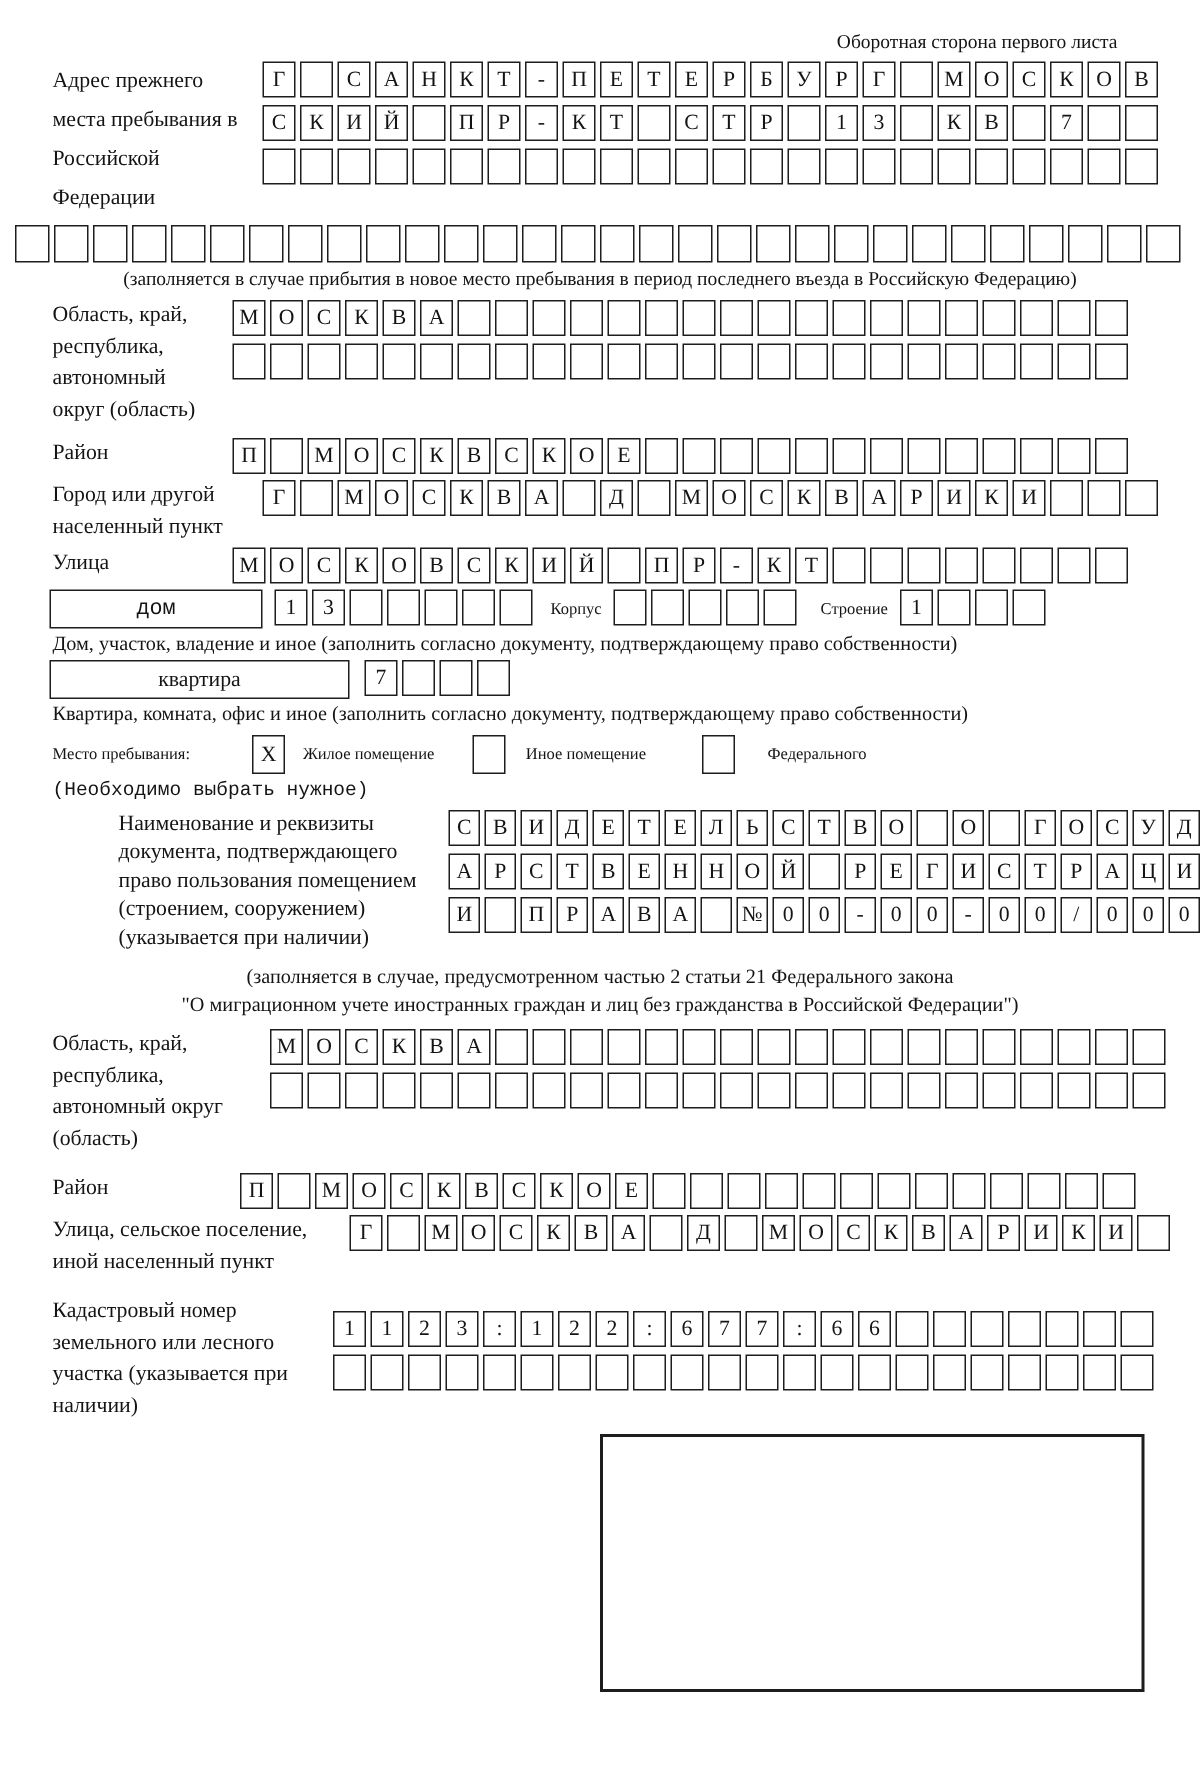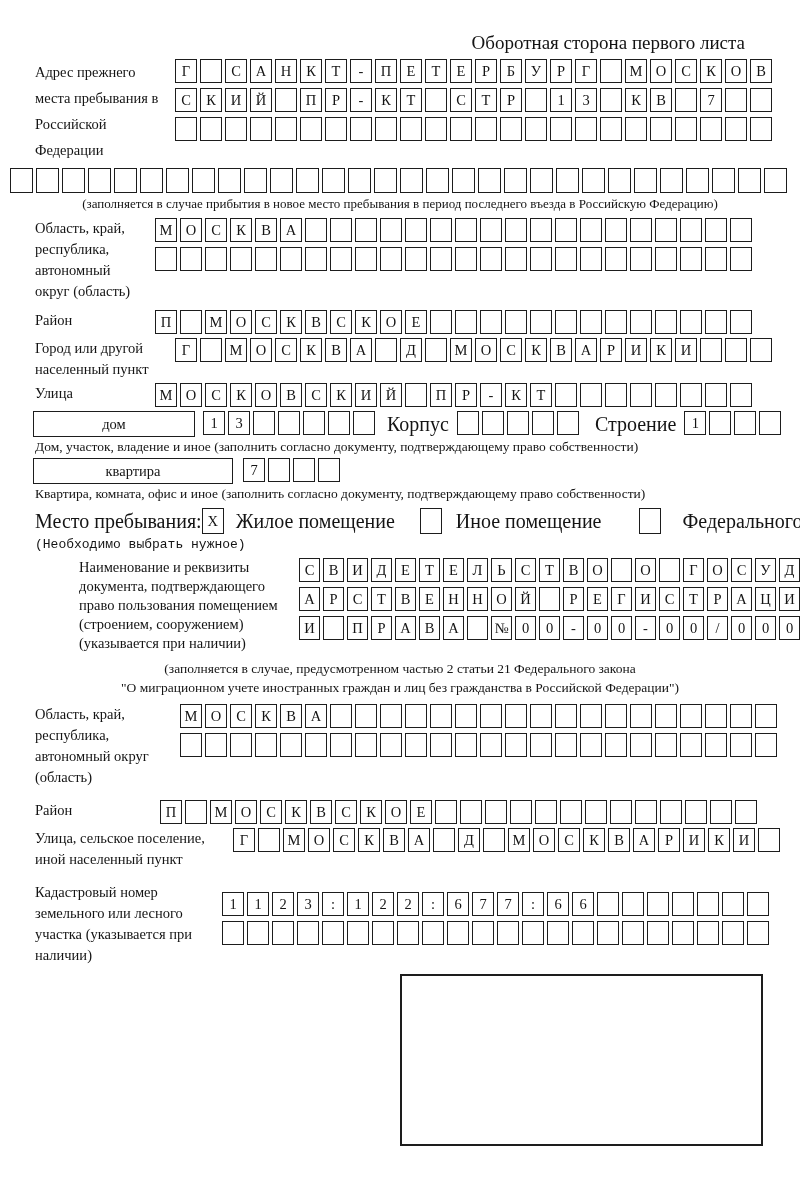--- a/index.html
+++ b/index.html
@@ -7,24 +7,24 @@
   .page {
     position:relative;
     width:800px; height:1180px;
     margin:0 auto;
     background:#ffffff;
     color:#141414;
     font-family:"Liberation Serif","DejaVu Serif",serif;
     overflow:hidden;
   }
   .corner {
-    padding-top:32px;
+    padding-top:20px;
     margin-right:55px;
     text-align:right;
-    font-size:19px;
+    font-size:13px;
   }
   .field { display:flex; margin-left:35px; align-items:flex-start; }
   .flabel { font-size:14.5px; line-height:21px; padding-right:10px; }
   .lh26 { line-height:26px; }
   .lh19 { line-height:19px;margin-left:44px; }
   .w140 { flex:0 0 140px; }
   .w120 { flex:0 0 120px; }
   .w125 { flex:0 0 125px; }
   .w145 { flex:0 0 145px; }
   .w198 { flex:0 0 198px; }
@@ -47,23 +47,23 @@
   .center { text-align:center; }
   .h2 {
     text-align:center; font-weight:bold; font-size:15.5px;
     margin-top:5px;
   }
   .boxlabel {
     border:1.5px solid #1d1d1d; height:26px;
     display:flex; align-items:center; justify-content:center;
     font-size:14.5px; background:#fff; flex:0 0 auto;
   }
-  .dom-box { width:162px; }
+  .dom-box { width:142px;font-family:Liberation Mono, monospace; }
   .kv-box { width:200px; }
-  .inline-lab { font-size:20px; line-height:26px; white-space:nowrap; }
+  .inline-lab { font-size:11px; line-height:26px; white-space:nowrap; }
   .leftnote { font-size:13.5px; margin:2px 0 0 35px; }
   .mesto-row { display:flex; margin-left:35px; margin-top:6px; align-items:flex-start; }
   .mesto-row .cell { height:26px; }
   .facthead { text-align:center; font-weight:bold; font-size:15.5px; margin-top:16px; }
   .factnote { text-align:center; font-size:13.5px; margin-top:3px; }
   .stamp-box {
     margin:8px 0 0 400px;
     width:363px; height:172px;
     border:2px solid #1d1d1d;
     background:#fff;

